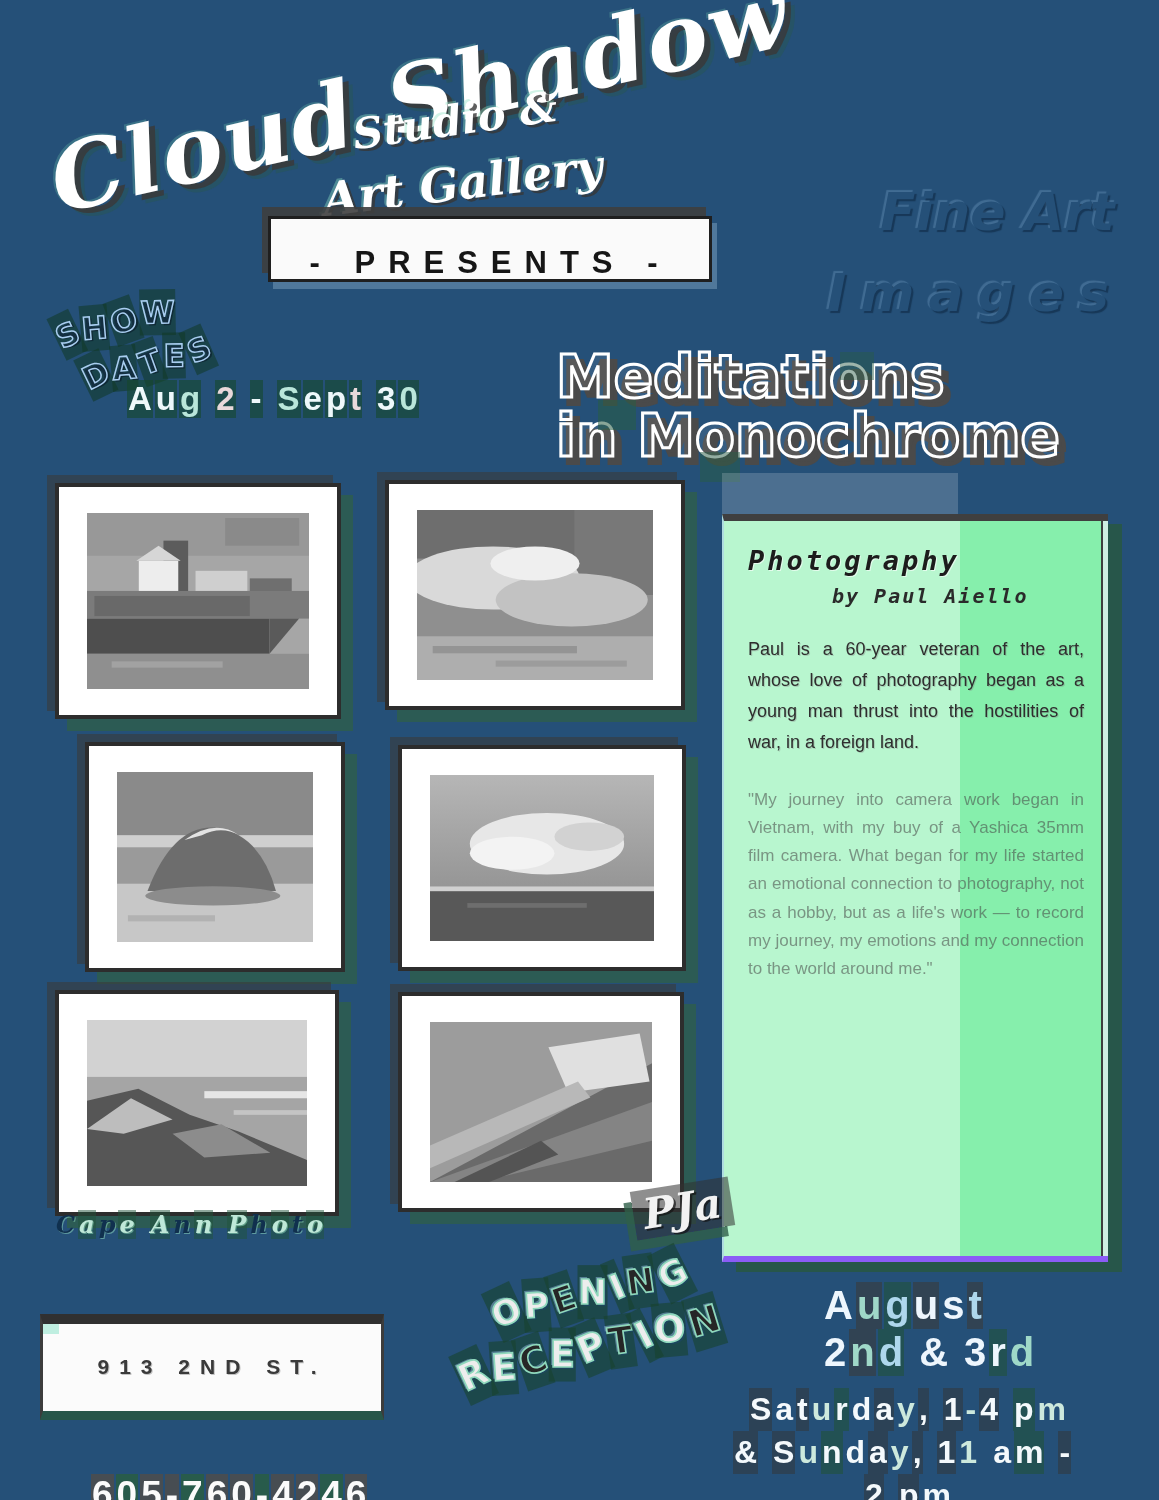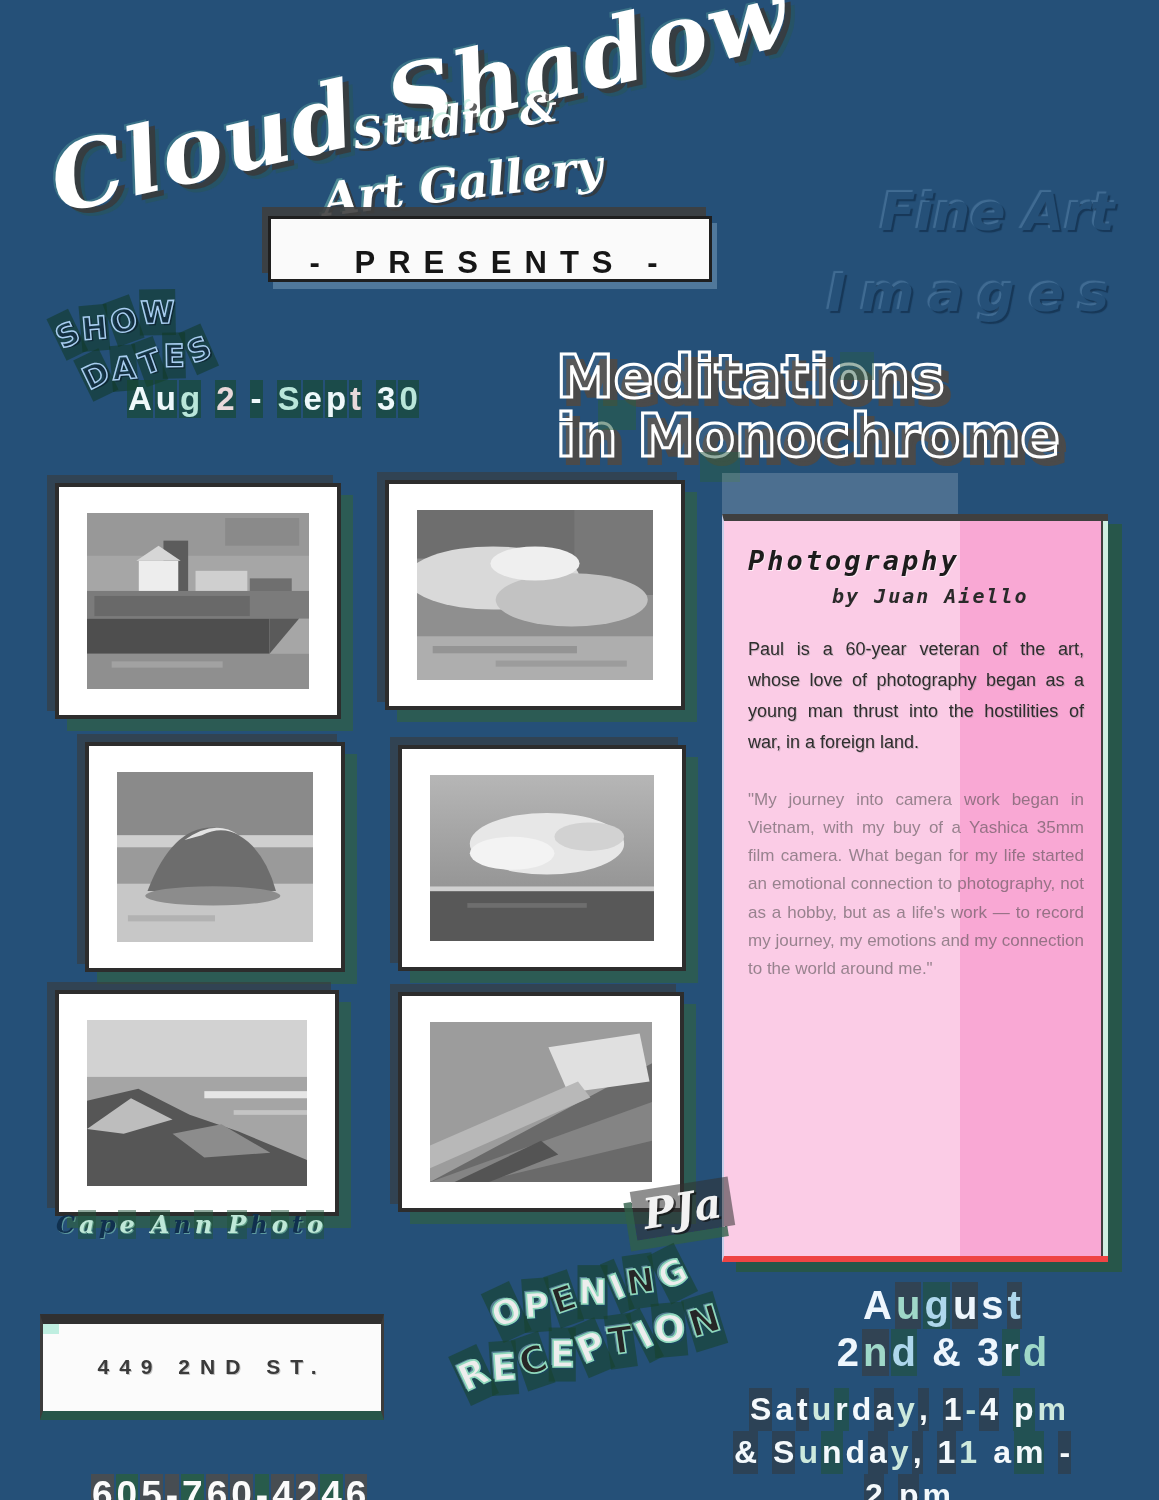--- a/index.html
+++ b/index.html
@@ -51,22 +51,22 @@
 
   
   .frame{position:absolute;background:#ffffff;border:4px solid #2d2d2d;
     box-shadow:-8px -8px 0 rgba(58,58,58,.6),12px 12px 0 rgba(47,95,72,.75);
     display:flex;align-items:center;justify-content:center;}
   .frame .photo{width:calc(100% - 56px);height:calc(100% - 52px);display:block;}
   .photo svg{width:100%;height:100%;display:block;}
 
   
   .light-strip{position:absolute;left:722px;top:473px;width:236px;height:42px;background:rgba(255,255,255,.18);}
-  .panel{position:absolute;left:722px;top:514px;width:386px;height:748px;background:#f9a8d4;
-    border-top:7px solid #3f3f3f;border-bottom:6px solid #ef4444;border-left:2px solid rgba(185,215,238,.8);
+  .panel{position:absolute;left:722px;top:514px;width:386px;height:748px;background:#86efac;
+    border-top:7px solid #3f3f3f;border-bottom:6px solid #8b5cf6;border-left:2px solid rgba(185,215,238,.8);
     box-shadow:14px 10px 0 #27564a;box-sizing:border-box;}
   .panel-light{position:absolute;left:0;top:0;bottom:0;width:236px;background:rgba(255,255,255,.42);}
   .panel-mint{position:absolute;right:0;top:0;bottom:0;width:5px;background:#cfeee2;border-left:2px solid #3f3f3f;}
   .panel-inner{position:relative;padding:24px 24px 0 24px;}
   .p-heading{font-family:"DejaVu Sans Mono",monospace;font-style:italic;font-weight:bold;font-size:27px;
     color:#1c1c1c;letter-spacing:3px;text-shadow:1px 1px 0 rgba(255,255,255,.6);}
   .p-byline{font-family:"DejaVu Sans Mono",monospace;font-style:italic;font-weight:bold;font-size:20px;
     color:#2a2a2a;letter-spacing:2px;margin:8px 0 0 84px;}
   .p-para{font-family:"Liberation Sans",sans-serif;font-size:18px;line-height:1.72;color:#2e2e2e;
     text-align:justify;margin-top:26px;text-shadow:1px 1px 0 rgba(130,130,130,.35);}
@@ -99,21 +99,21 @@
 
   .reception{position:absolute;left:448px;top:1268px;transform:rotate(-13deg);font-weight:800;
     font-family:"DejaVu Sans",sans-serif;line-height:54px;}
   .reception .line1{font-size:34px;margin-left:46px;}
   .reception .line2{font-size:37px;}
   .reception .lt{-webkit-text-stroke:1.7px #8fd8bc;color:#ededed;
     text-shadow:2px 2px 0 rgba(30,70,110,.55),-2px -2px 0 rgba(160,200,240,.45);}
   .reception .lt:nth-child(3n){color:#262626;}
   .reception .lt:not(.sp){background:rgba(23,66,45,.6);}
 
-  .august{position:absolute;left:822px;top:1282px;width:240px;text-align:center;font-weight:bold;
+  .august{position:absolute;left:822px;top:1282px;width:240px;font-weight:bold;
     font-size:40px;line-height:47px;font-family:"Liberation Sans",sans-serif;}
   .august .lt{color:#eef6fd;}
   .august .lt:nth-child(3n){color:#aed7ec;}
   .august .lt:nth-child(7n+2){color:#9fd8c8;}
   .august .lt:nth-child(2n):not(.sp){background:rgba(58,58,58,.6);}
   .august .lt:nth-child(5n+3):not(.sp){background:rgba(33,82,58,.6);}
 
   .times{position:absolute;left:728px;top:1388px;width:360px;text-align:center;font-weight:bold;
     font-size:32px;line-height:43px;font-family:"Liberation Sans",sans-serif;}
   .times .lt{color:#f4f9fc;}
@@ -255,32 +255,32 @@
       </svg>
     </div>
   </div>
 
   <div class="light-strip"></div>
   <div class="panel">
     <div class="panel-light"></div>
     <div class="panel-mint"></div>
     <div class="panel-inner">
       <div class="p-heading">Photography</div>
-      <div class="p-byline">by Juan Aiello</div>
+      <div class="p-byline">by Paul Aiello</div>
       <div class="p-para">Paul is a 60-year veteran of the art, whose love of photography began as a young man thrust into the hostilities of war, in a foreign land.</div>
       <div class="p-quote">"My journey into camera work began in Vietnam, with my buy of a Yashica 35mm film camera. What began for my life started an emotional connection to photography, not as a hobby, but as a life's work — to record my journey, my emotions and my connection to the world around me."</div>
     </div>
   </div>
 
   <div class="cape"><span class="lt">C</span><span class="lt">a</span><span class="lt">p</span><span class="lt">e</span><span class="lt sp"> </span><span class="lt">A</span><span class="lt">n</span><span class="lt">n</span><span class="lt sp"> </span><span class="lt">P</span><span class="lt">h</span><span class="lt">o</span><span class="lt">t</span><span class="lt">o</span></div>
   <div class="signature">PJa</div>
 
   <div class="address-box">
     <div class="mint-corner"></div>
-    <div class="addr-line">449 2ND ST.</div>
+    <div class="addr-line">913 2ND ST.</div>
   </div>
   <div class="phone"><span class="lt">6</span><span class="lt">0</span><span class="lt">5</span><span class="lt">-</span><span class="lt">7</span><span class="lt">6</span><span class="lt">0</span><span class="lt">-</span><span class="lt">4</span><span class="lt">2</span><span class="lt">4</span><span class="lt">6</span></div>
 
   <div class="reception">
     <div class="line1"><span class="lt" style="transform: rotate(-12deg);">O</span><span class="lt" style="transform: rotate(9deg);">P</span><span class="lt" style="transform: rotate(-6deg);">E</span><span class="lt" style="transform: rotate(13deg);">N</span><span class="lt" style="transform: rotate(-10deg);">I</span><span class="lt" style="transform: rotate(5deg);">N</span><span class="lt" style="transform: rotate(-14deg);">G</span></div>
     <div class="line2"><span class="lt" style="transform: rotate(-12deg);">R</span><span class="lt" style="transform: rotate(9deg);">E</span><span class="lt" style="transform: rotate(-6deg);">C</span><span class="lt" style="transform: rotate(13deg);">E</span><span class="lt" style="transform: rotate(-10deg);">P</span><span class="lt" style="transform: rotate(5deg);">T</span><span class="lt" style="transform: rotate(-14deg);">I</span><span class="lt" style="transform: rotate(8deg);">O</span><span class="lt" style="transform: rotate(-4deg);">N</span></div>
   </div>
 
   <div class="august">
     <div><span class="lt">A</span><span class="lt">u</span><span class="lt">g</span><span class="lt">u</span><span class="lt">s</span><span class="lt">t</span></div>

